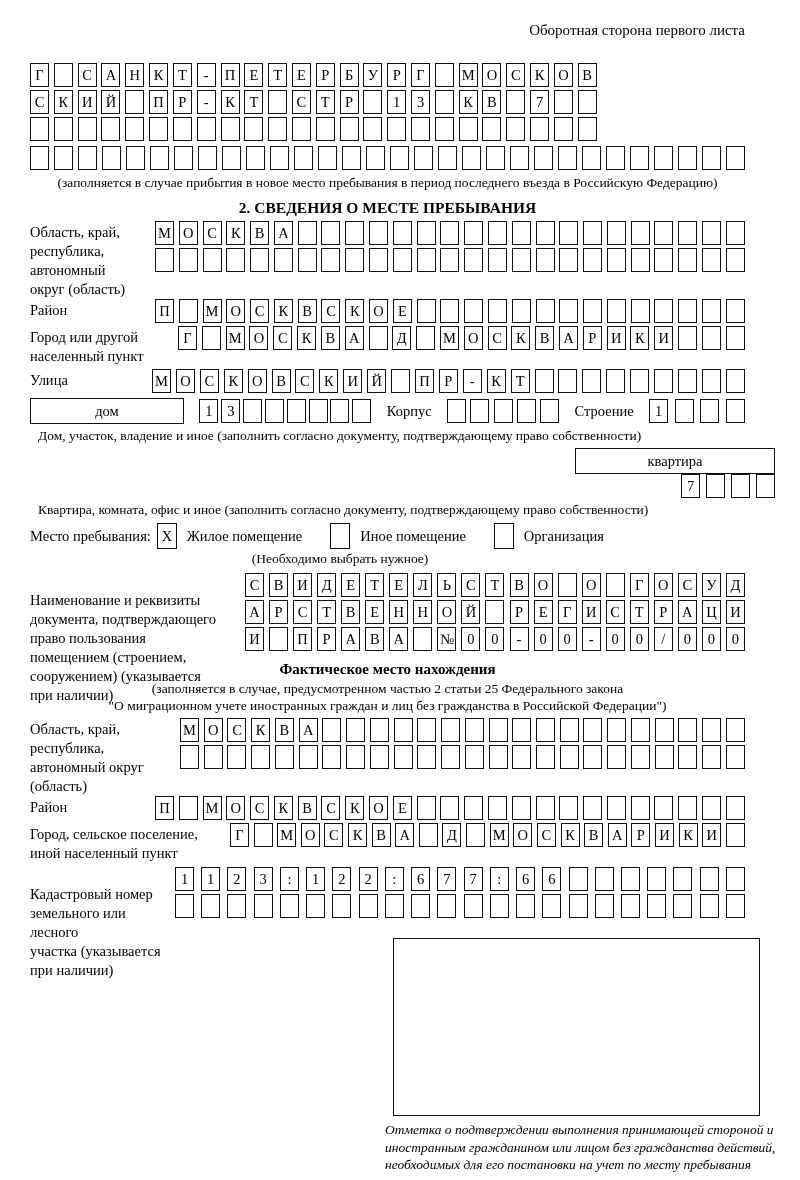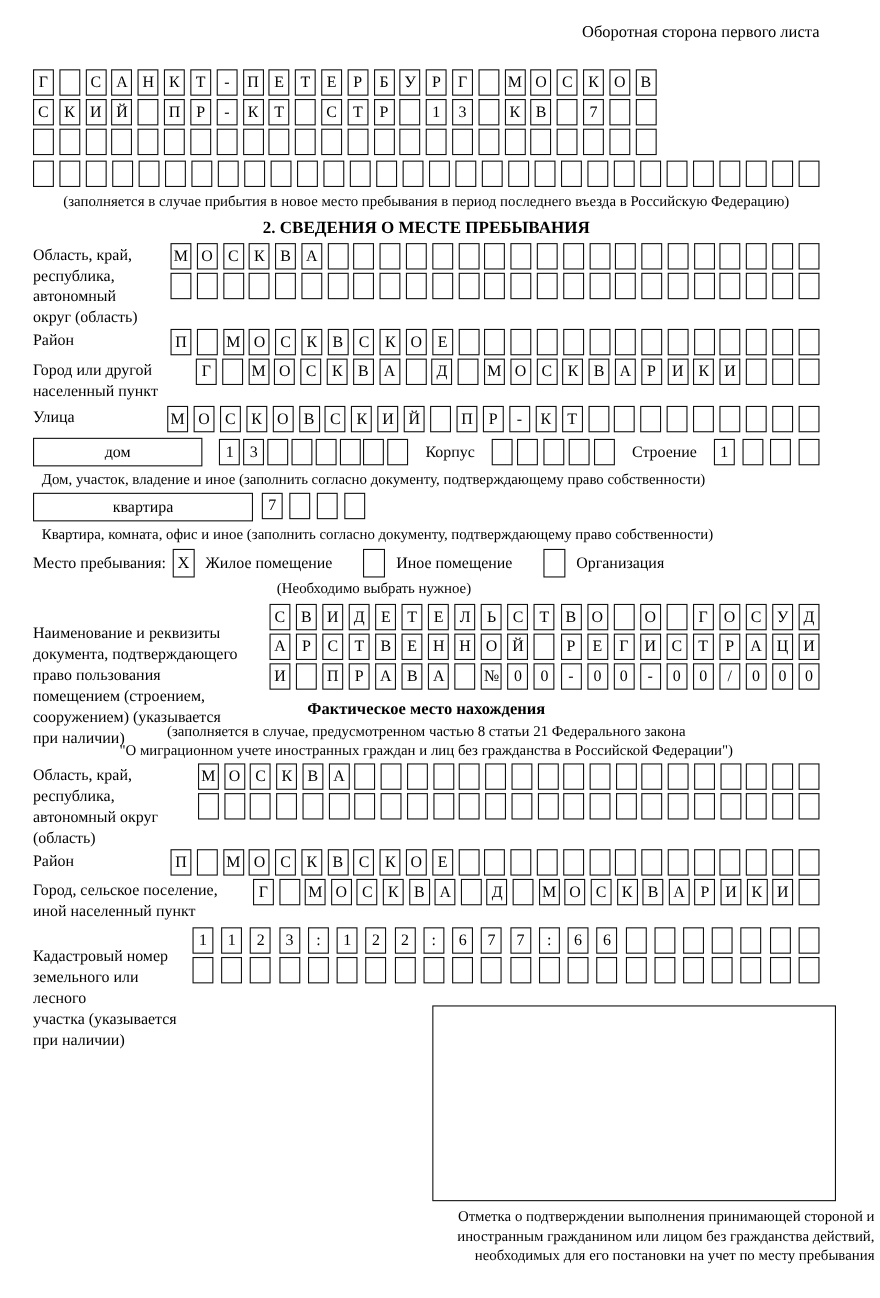--- a/index.html
+++ b/index.html
@@ -32,33 +32,33 @@
   .w715{width:715px;}
   .sect-title{font-weight:bold;font-size:15.5px;text-align:center;width:715px;}
   .mt2{margin-top:2px;}.mt3{margin-top:3px;}.mt4{margin-top:4px;}.mt5{margin-top:5px;}
   .mt6{margin-top:6px;}.mt8{margin-top:8px;}.mt10{margin-top:10px;}.mt20{margin-top:20px;}
   .mt24{margin-top:24px;}
   .house-row{display:flex;justify-content:space-between;align-items:center;width:715px;}
   .wide-box{box-sizing:border-box;height:26px;border:1.5px solid #111;display:flex;align-items:center;justify-content:center;font-size:14.5px;}
   .house-box{width:154px;} .apt-box{width:200px;}
   .house-cells{width:172px;} .korpus-cells{width:112px;} .stroenie-cells{width:96px;}
   .inline-lbl{font-size:14.5px;}
-  .apt-row{display:flex;align-items:flex-start;}
+  .apt-row{display:flex;align-items:flex-end;flex-direction:column;}
   .apt-cells{width:94px;margin-left:8px;}
   .stay-row{display:flex;align-items:center;font-size:14.5px;}
   .stay-row .stay-lbl{margin-right:6px;}
   .opt{display:flex;align-items:center;}
   .chk{box-sizing:border-box;width:20px;height:26px;border:1.5px solid #111;display:flex;align-items:center;justify-content:center;font-size:15px;margin-right:10px;}
   .opt + .opt{margin-left:0;}
   .opt-gap{margin-right:28px;}
   .choose-note{width:620px;text-align:center;font-size:13.5px;}
   .fact-title{font-weight:bold;font-size:15px;text-align:center;width:715px;}
   .fact-note{font-size:13.5px;line-height:17px;text-align:center;width:715px;}
   .bigbox{margin-left:363px;width:367px;height:178px;border:1.5px solid #111;box-sizing:border-box;}
-  .confirm-note{margin-left:355px;width:410px;text-align:right;font-size:13.5px;line-height:17.5px;}
+  .confirm-note{margin-left:355px;width:410px;text-align:left;font-size:13.5px;line-height:17.5px;font-style:italic;}
 </style>
 </head>
 <body>
 
 <div class="page">
 
   <div class="page-hdr">Оборотная сторона первого листа</div>
 
   <div class="frow mt24">
     <div class="rows">
@@ -472,21 +472,21 @@
           <span class="cell">0</span>
           <span class="cell">/</span>
           <span class="cell">0</span>
           <span class="cell">0</span>
           <span class="cell">0</span>
         </div>
     </div>
   </div>
 
   <div class="fact-title mt10">Фактическое место нахождения</div>
-  <div class="fact-note mt2">(заполняется в случае, предусмотренном частью 8 статьи 21 Федерального закона</div>
+  <div class="fact-note mt2">(заполняется в случае, предусмотренном частью 2 статьи 25 Федерального закона</div>
   <div class="fact-note">"О миграционном учете иностранных граждан и лиц без гражданства в Российской Федерации")</div>
 
   <div class="frow mt4">
     <div class="lbl lw150">Область, край,
 республика,
 автономный округ
 (область)</div>
     <div class="rows">
       <div class="cellrow cw565">
           <span class="cell">М</span>

